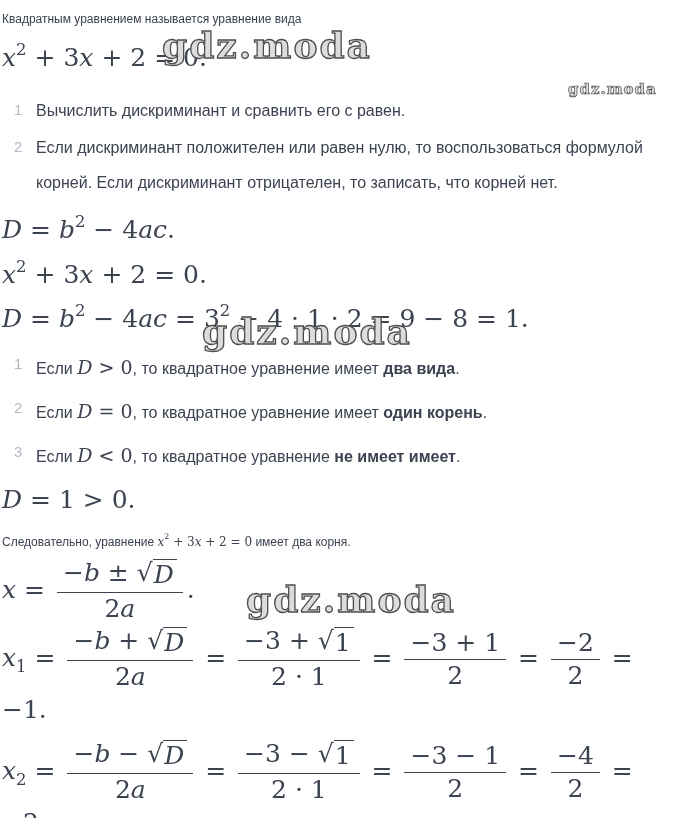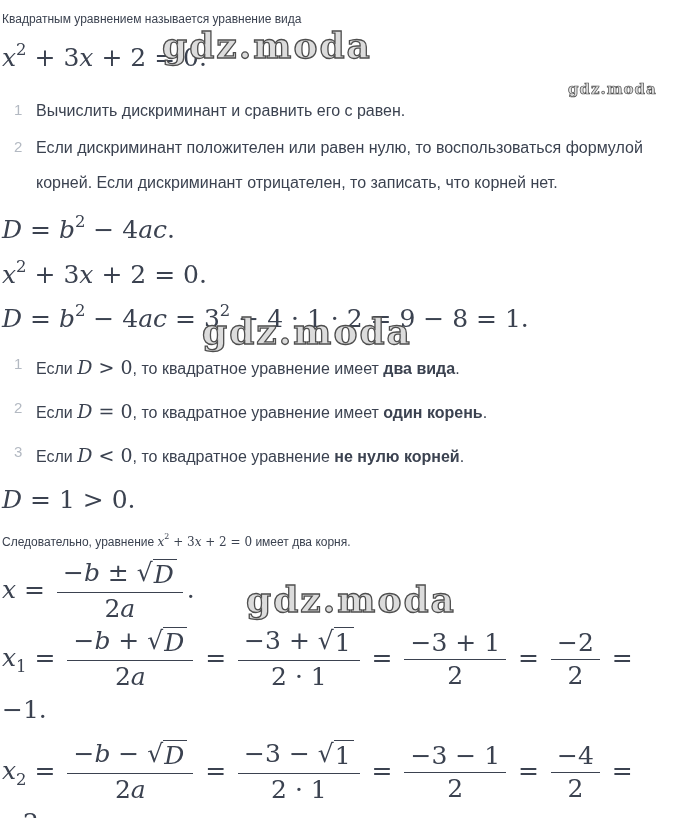--- a/index.html
+++ b/index.html
@@ -106,21 +106,21 @@
     <div class="olist-item">
       <span class="olist-num" style="color: rgb(179, 185, 194);">1</span>
       <span class="olist-text"><span class="tt">Если </span><span class="mm mi">D</span><span class="mm"> &gt; 0</span><span class="tt">, то квадратное уравнение имеет </span><span class="tt b">два вида</span><span class="tt">.</span></span>
     </div>
     <div class="olist-item">
       <span class="olist-num" style="color: rgb(179, 185, 194);">2</span>
       <span class="olist-text"><span class="tt">Если </span><span class="mm mi">D</span><span class="mm"> = 0</span><span class="tt">, то квадратное уравнение имеет </span><span class="tt b">один корень</span><span class="tt">.</span></span>
     </div>
     <div class="olist-item">
       <span class="olist-num" style="color: rgb(179, 185, 194);">3</span>
-      <span class="olist-text"><span class="tt">Если </span><span class="mm mi">D</span><span class="mm"> &lt; 0</span><span class="tt">, то квадратное уравнение </span><span class="tt b">не нулю корней</span><span class="tt">.</span></span>
+      <span class="olist-text"><span class="tt">Если </span><span class="mm mi">D</span><span class="mm"> &lt; 0</span><span class="tt">, то квадратное уравнение </span><span class="tt b">не имеет имеет</span><span class="tt">.</span></span>
     </div>
   </div>
 
   <p class="math-line" style="margin-top:2px"><span class="mm mi">D</span><span class="mm"> = 1 &gt; 0.</span></p>
 
   <p class="text-line" style="margin-top:14px"><span class="tt">Следовательно, уравнение </span><span class="mm mi">x</span><sup class="mm">2</sup><span class="mm"> + 3</span><span class="mm mi">x</span><span class="mm"> + 2 = 0</span><span class="tt"> имеет два корня.</span></p>
 
   <p class="math-line work-line"><span class="mm mi">x</span><span class="mm"> = </span><span class="frac">
         <span class="num"><span class="mm">−</span><span class="mm mi">b</span><span class="mm"> ± </span><span class="sqrt">
             <span class="sign mm">√</span>

